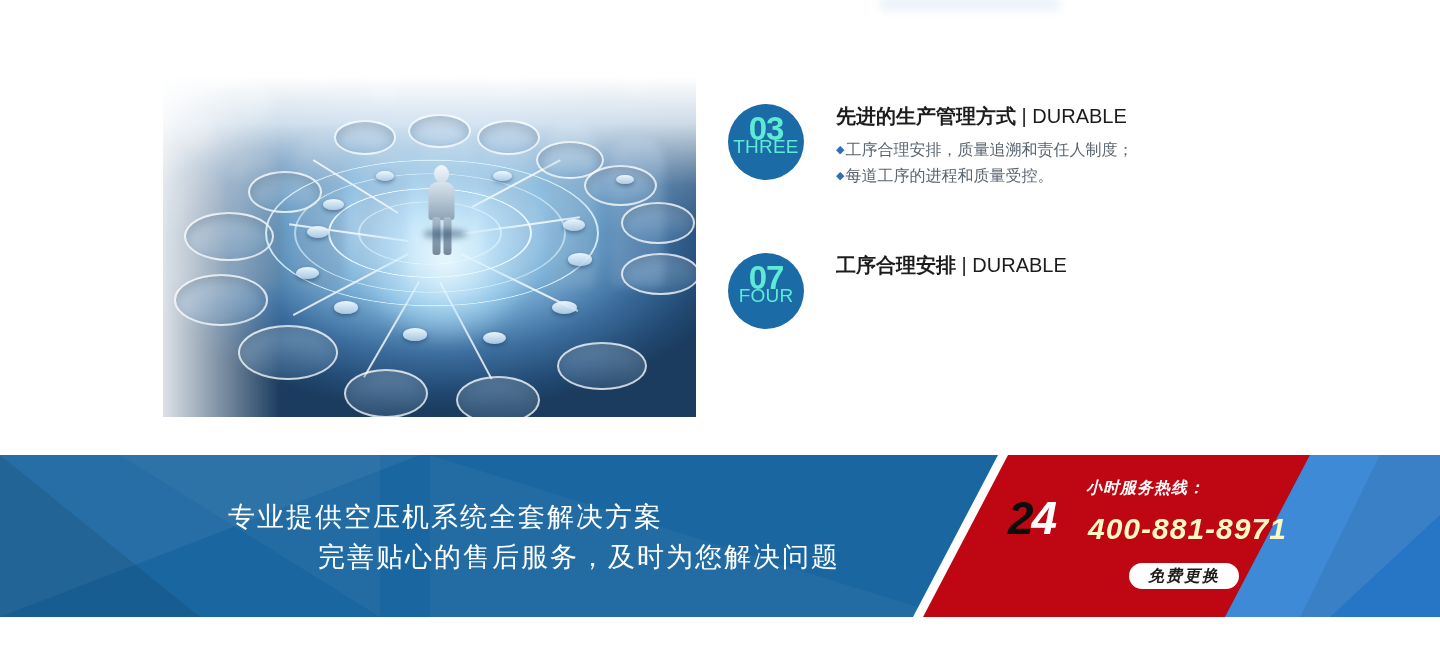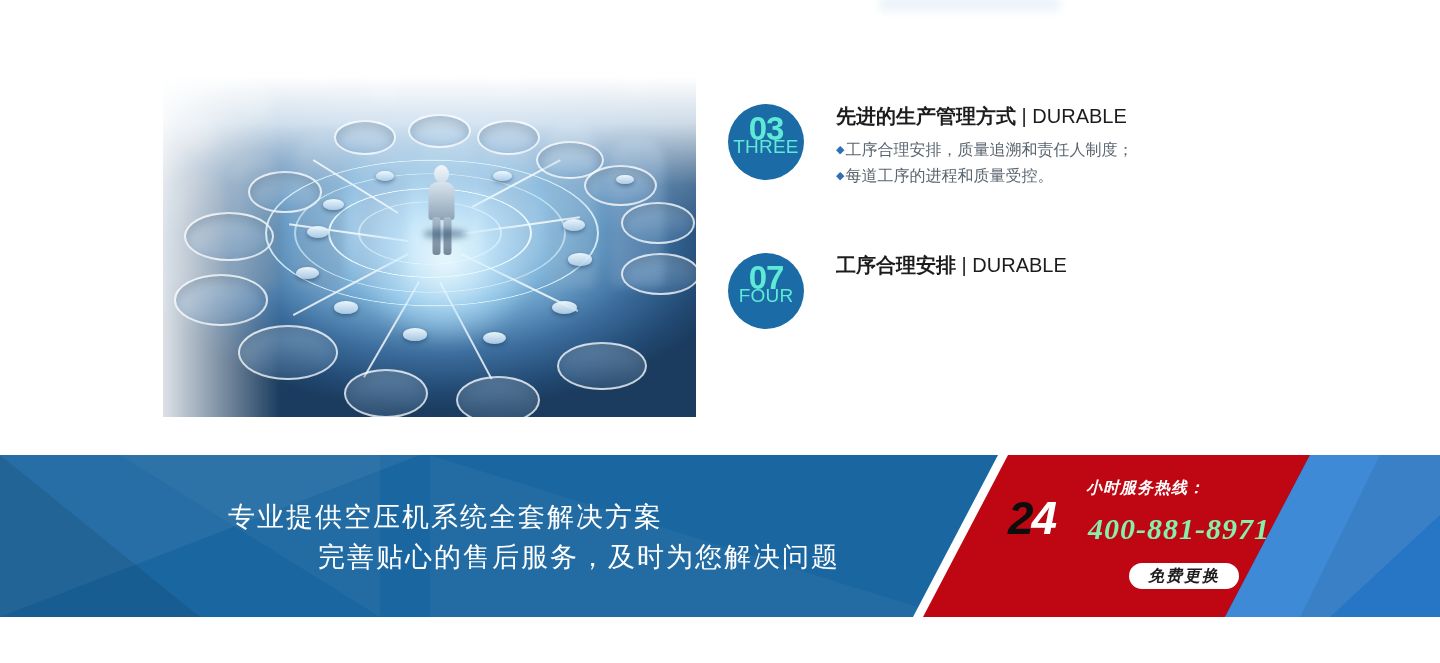--- a/index.html
+++ b/index.html
@@ -231,22 +231,22 @@
         rgba(190,7,18,.95) 3px, rgba(190,7,18,.95) 4.6px);
     -webkit-background-clip: text; background-clip: text;
   }
   .hotline-label {
     position: absolute; left: 86px; top: 23px;
     color: #ffffff; font-size: 16px; font-weight: bold;
     font-style: italic; letter-spacing: 1px; white-space: nowrap;
   }
   .hotline-number {
     position: absolute; left: 88px; top: 57px;
-    color: #86efac; font-size: 30px; font-weight: bold;
-    font-style: italic; letter-spacing: 1px; white-space: nowrap; font-family: Liberation Serif, serif;
+    color: #fef9c3; font-size: 30px; font-weight: bold;
+    font-style: italic; letter-spacing: 1px; white-space: nowrap;
   }
   .consult-btn {
     position: absolute; left: 129px; top: 108px;
     width: 110px; height: 26px;
     border-radius: 13px;
     background: #ffffff;
     color: #1c1c1c;
     font-size: 16px; font-weight: bold; font-style: italic;
     letter-spacing: 2px;
     display: flex; align-items: center; justify-content: center;

